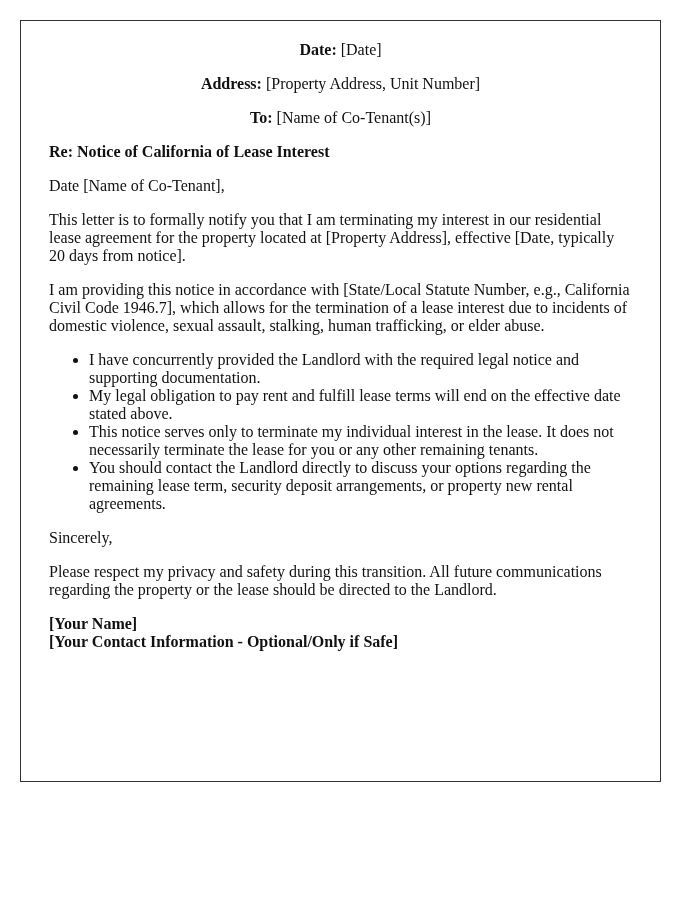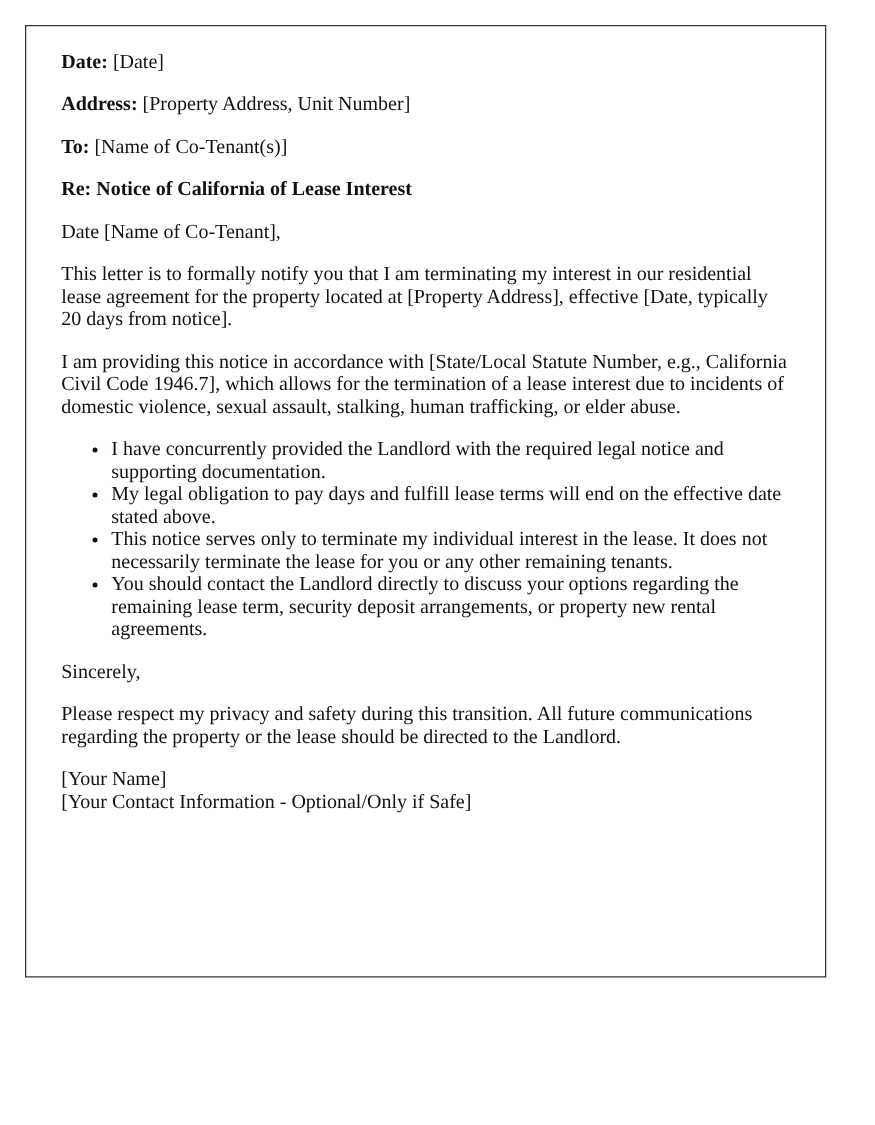--- a/index.html
+++ b/index.html
@@ -23,35 +23,37 @@
       width: 583px;
       height: 720px;
       border: 1px solid #333333;
       padding: 20px 28px 20px 28px;
     }
     .letter p {
       margin: 0 0 16px 0;
     }
     .field-line {
       margin: 0 0 16px 0;
+      text-align: center;
     }
     .field-line .label, .subject {
       font-weight: bold;
     }
     ul.notice-list {
       margin: 0 0 16px 0;
       padding-left: 40px;
       font-family: Liberation Serif, serif;
     }
     ul.notice-list li {
       margin: 0;
       list-style: disc;
     }
     .signature p {
       margin: 0;
+      font-weight: bold;
     }
   </style>
 </head>
 <body>
 
 <div class="letter">
 
   <p class="field-line">
     <span class="label">Date:</span>
     <span>[Date]</span>
@@ -71,21 +73,21 @@
 
   <p>Date [Name of Co-Tenant],</p>
 
   <p>This letter is to formally notify you that I am terminating my interest in our residential lease agreement for the property located at [Property Address], effective [Date, typically 20 days from notice].</p>
 
   <p>I am providing this notice in accordance with [State/Local Statute Number, e.g., California Civil Code 1946.7], which allows for the termination of a lease interest due to incidents of domestic violence, sexual assault, stalking, human trafficking, or elder abuse.</p>
 
 
   <ul class="notice-list">
     <li>I have concurrently provided the Landlord with the required legal notice and supporting documentation.</li>
-    <li>My legal obligation to pay days and fulfill lease terms will end on the effective date stated above.</li>
+    <li>My legal obligation to pay rent and fulfill lease terms will end on the effective date stated above.</li>
     <li>This notice serves only to terminate my individual interest in the lease. It does not necessarily terminate the lease for you or any other remaining tenants.</li>
     <li>You should contact the Landlord directly to discuss your options regarding the remaining lease term, security deposit arrangements, or property new rental agreements.</li>
   </ul>
 
   <p>Sincerely,</p>
 
   <p>Please respect my privacy and safety during this transition. All future communications regarding the property or the lease should be directed to the Landlord.</p>
 
   <div class="signature">
     <p>[Your Name]</p>

